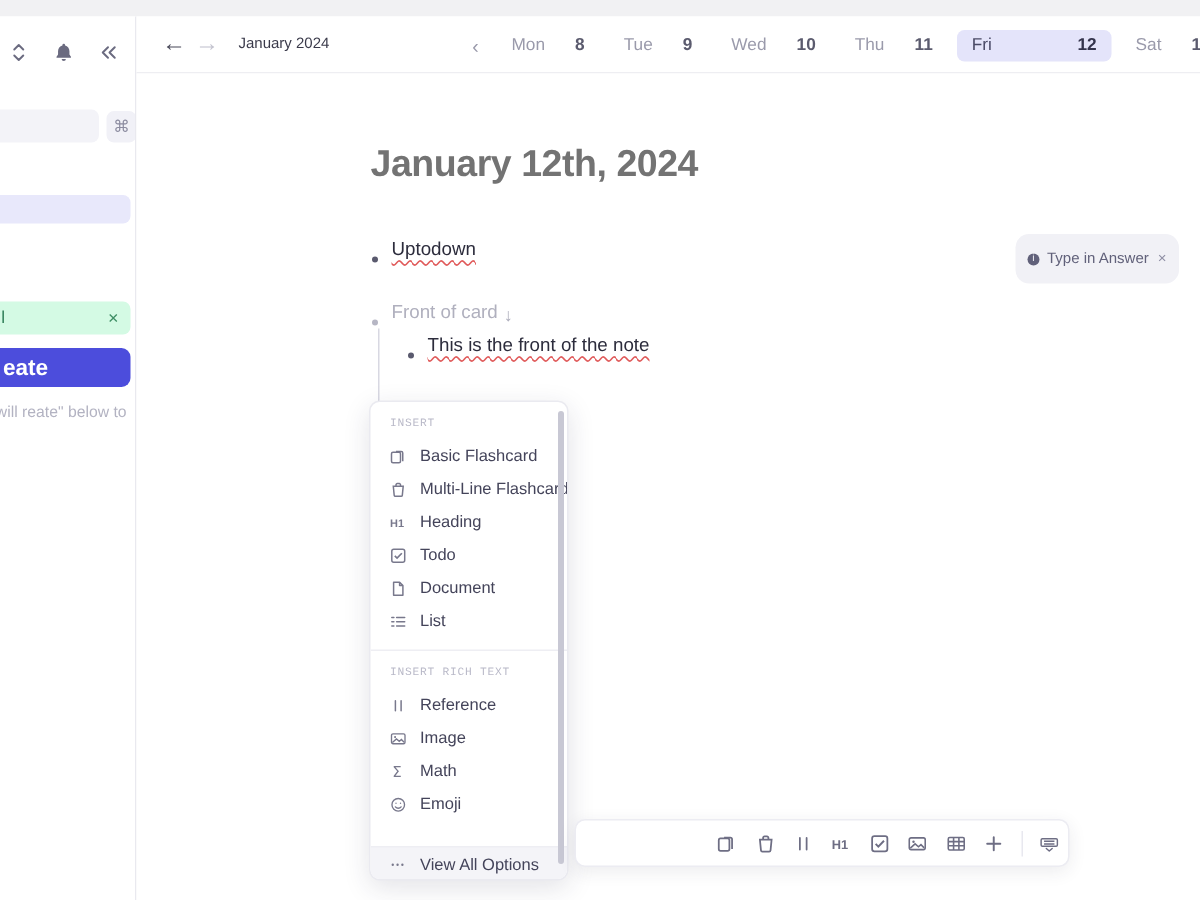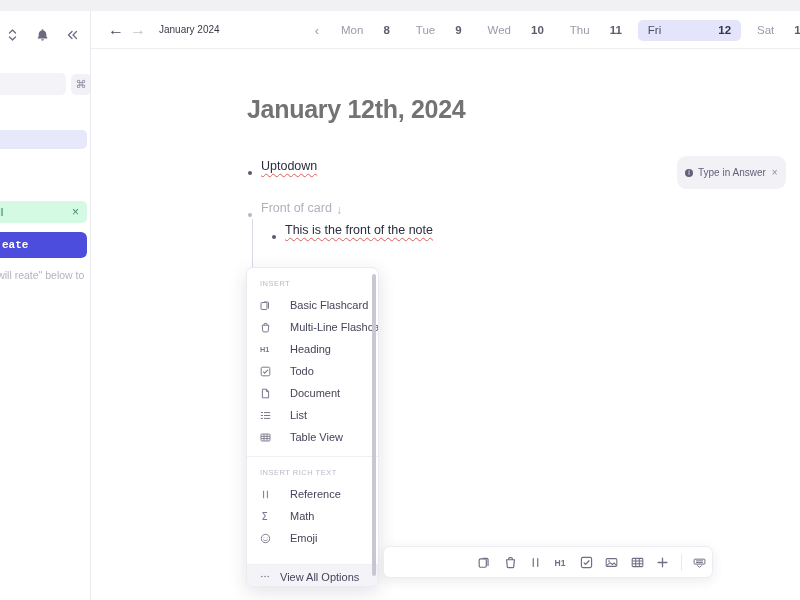--- a/index.html
+++ b/index.html
@@ -58,21 +58,21 @@
     padding: 0 8px 0 10px;
   }
   .sb-tag-label { font-size: 11.5px; color: #2f7f58; white-space: nowrap; }
   .sb-tag-x { font-size: 12px; color: #3f8f66; line-height: 1; }
 
   .sb-createbtn {
     position: absolute; top: 221px; left: -48px; width: 135px; height: 26px;
     background: #4c4ddc; border-radius: 6px;
     display: flex; align-items: center; padding-left: 50px;
   }
-  .sb-createbtn span { color: #fff; font-size: 11px; font-weight: 700; font-family: Liberation Mono, monospace; }
+  .sb-createbtn span { color: #fff; font-size: 15px; font-weight: 700; }
 
   .sb-help {
     position: absolute; top: 258px; left: -46px; width: 140px;
     font-size: 10.5px; line-height: 13.5px; color: #b3b3c2;
   }
 
   
   .topbar {
     position: absolute; top: 11px; left: 91px; width: 709px; height: 38px;
     background: #fff; border-bottom: 1px solid #eeeef2;
@@ -156,25 +156,25 @@
   .menu {
     position: absolute; top: 218px; left: 155px;
     width: 133px; height: 320px;
     background: #fff; border: 1px solid #eaeaf0; border-radius: 7px;
     box-shadow: 0 5px 18px rgba(40,40,70,0.13);
     overflow: hidden;
   }
   .menu-scrollarea { position: relative; width: 133px; height: 320px; }
   .menu-section-label {
     font-size: 7.5px; letter-spacing: 0.5px; color: #b9b9c8;
-    padding: 11px 0 6px 13px; text-transform: uppercase;
+    padding: 11px 0 6px 13px; text-transform: uppercase; font-family: Liberation Mono, monospace;
   }
   .menu-item {
     height: 22px; display: flex; align-items: center;
-    padding-left: 13px; gap: 19px;
+    padding-left: 13px; gap: 9px;
   }
   .mi-icon {
     width: 11px; height: 11px; display: flex; align-items: center;
     justify-content: center; color: #78788c; flex: none;
   }
   .mi-icon svg { display: block; }
   .mi-label { font-size: 11px; color: #44445a; white-space: nowrap; }
   .menu-divider { height: 1px; background: #eeeef3; margin: 8px 0 0 0; }
   .menu-footer {
     position: absolute; bottom: 0; left: 0; width: 133px; height: 24px;
@@ -376,43 +376,44 @@
 
         <div class="menu-item">
           <span class="mi-icon">
             <svg width="11" height="11" viewBox="0 0 11 11" fill="none" stroke="currentColor" stroke-width="1" stroke-linecap="round">
               <path d="M1.2 2.6 h1.4 M4.4 2.6 h5.4 M1.2 5.5 h1.4 M4.4 5.5 h5.4 M1.2 8.4 h1.4 M4.4 8.4 h5.4"></path>
             </svg>
           </span>
           <span class="mi-label">List</span>
         </div>
 
-        <div class="menu-item">
-          <span class="mi-icon">
-            <svg width="11" height="11" viewBox="0 0 11 11" fill="none" stroke="currentColor" stroke-width="0.9">
-              <rect x="1" y="2" width="9" height="7" rx="0.8"></rect>
-              <path d="M1 4.3 h9 M1 6.6 h9 M4 2 v7 M7 2 v7"></path>
-            </svg>
-          </span>
-          <span class="mi-label">Table View</span>
-        </div>
 
         <div class="menu-divider"></div>
 
         <div class="menu-section-label">INSERT RICH TEXT</div>
 
         <div class="menu-item">
           <span class="mi-icon">
             <svg width="11" height="11" viewBox="0 0 11 11" fill="none" stroke="currentColor" stroke-width="1" stroke-linecap="round">
               <path d="M3.6 2.2 v6.6 M7.4 2.2 v6.6"></path>
             </svg>
           </span>
           <span class="mi-label">Reference</span>
         </div>
 
+        <div class="menu-item">
+          <span class="mi-icon">
+            <svg width="11" height="11" viewBox="0 0 11 11" fill="none" stroke="currentColor" stroke-width="0.9">
+              <rect x="1" y="2.2" width="9" height="6.6" rx="1"></rect>
+              <circle cx="3.4" cy="4.4" r="0.7" fill="currentColor" stroke="none"></circle>
+              <path d="M1.6 8 L4.3 5.6 L6.2 7.2 L7.6 6 L9.4 7.8"></path>
+            </svg>
+          </span>
+          <span class="mi-label">Image</span>
+        </div>
 
         <div class="menu-item">
           <span class="mi-icon">
             <svg width="11" height="11" viewBox="0 0 11 11" fill="currentColor">
               <text x="1.5" y="9" font-size="10" font-family="DejaVu Sans, sans-serif">Σ</text>
             </svg>
           </span>
           <span class="mi-label">Math</span>
         </div>
 

